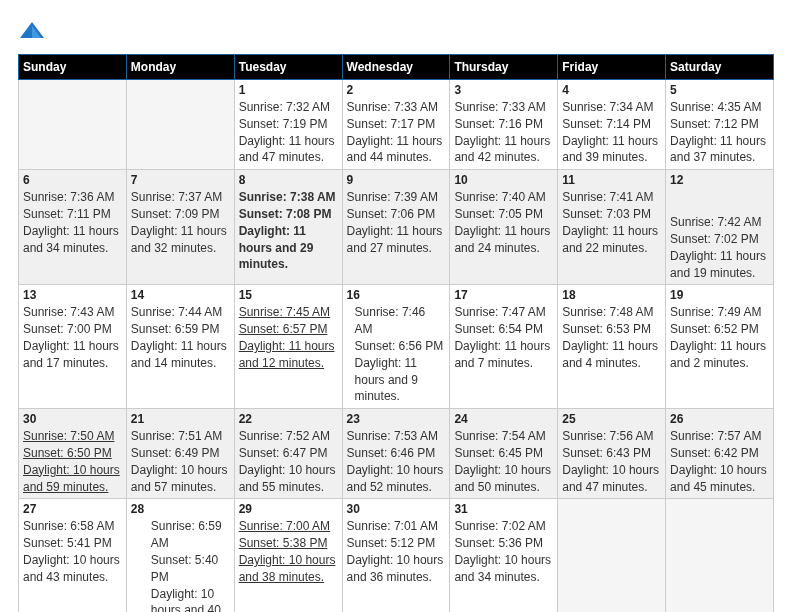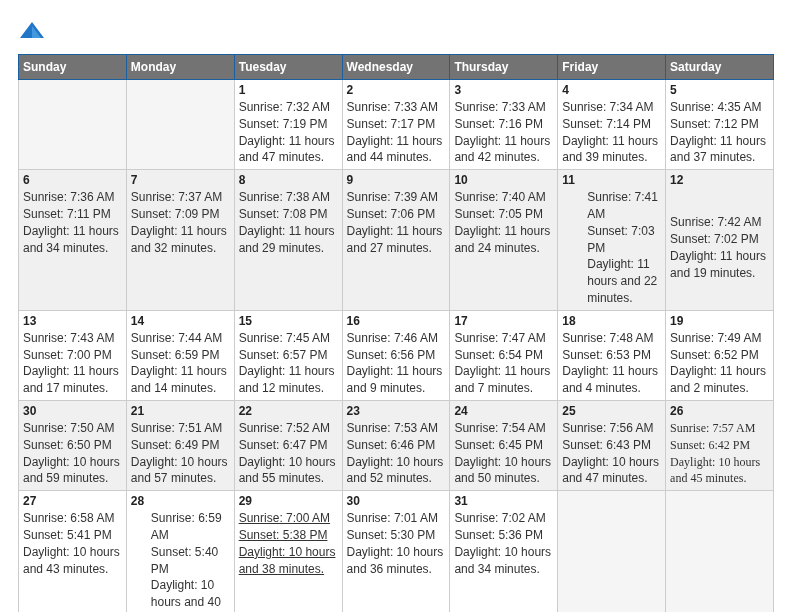--- a/index.html
+++ b/index.html
@@ -62,21 +62,21 @@
       color: #444;
     }
     .calendar {
       flex: 1;
       border: 1px solid #ccc;
       border-collapse: collapse;
       width: 100%;
       table-layout: fixed;
     }
     .calendar th {
-      background: #737373;
+      background: #000000;
       color: #fff;
       font-size: 12px;
       font-weight: bold;
       padding: 5px 4px;
       border: 1px solid #1a5fa0;
       text-align: left;
     }
     .calendar td {
       border: 1px solid #ccc;
       vertical-align: top;
@@ -181,39 +181,39 @@
 Daylight: 11 hours and 34 minutes.</div>
           </td>
           <td>
             <span class="day-number">7</span>
             <div class="day-info" style="white-space: pre-line;">Sunrise: 7:37 AM
 Sunset: 7:09 PM
 Daylight: 11 hours and 32 minutes.</div>
           </td>
           <td>
             <span class="day-number">8</span>
-            <div class="day-info" style="white-space: pre-line;">Sunrise: 7:38 AM
+            <div class="day-info" style="white-space: pre-line; font-weight: bold;">Sunrise: 7:38 AM
 Sunset: 7:08 PM
 Daylight: 11 hours and 29 minutes.</div>
           </td>
           <td>
             <span class="day-number">9</span>
             <div class="day-info" style="white-space: pre-line;">Sunrise: 7:39 AM
 Sunset: 7:06 PM
 Daylight: 11 hours and 27 minutes.</div>
           </td>
           <td>
             <span class="day-number">10</span>
             <div class="day-info" style="white-space: pre-line;">Sunrise: 7:40 AM
 Sunset: 7:05 PM
 Daylight: 11 hours and 24 minutes.</div>
           </td>
           <td>
             <span class="day-number">11</span>
-            <div class="day-info" style="white-space: pre-line; margin-left: 25px;">Sunrise: 7:41 AM
+            <div class="day-info" style="white-space: pre-line;">Sunrise: 7:41 AM
 Sunset: 7:03 PM
 Daylight: 11 hours and 22 minutes.</div>
           </td>
           <td>
             <span class="day-number">12</span>
             <div class="day-info" style="white-space: pre-line; margin-top: 27px;">Sunrise: 7:42 AM
 Sunset: 7:02 PM
 Daylight: 11 hours and 19 minutes.</div>
           </td>
         </tr>
@@ -225,27 +225,27 @@
 Daylight: 11 hours and 17 minutes.</div>
           </td>
           <td>
             <span class="day-number">14</span>
             <div class="day-info" style="white-space: pre-line;">Sunrise: 7:44 AM
 Sunset: 6:59 PM
 Daylight: 11 hours and 14 minutes.</div>
           </td>
           <td>
             <span class="day-number">15</span>
-            <div class="day-info" style="white-space: pre-line;">Sunrise: 7:45 AM
+            <div class="day-info" style="white-space: pre-line; text-decoration: underline;">Sunrise: 7:45 AM
 Sunset: 6:57 PM
 Daylight: 11 hours and 12 minutes.</div>
           </td>
           <td>
             <span class="day-number">16</span>
-            <div class="day-info" style="white-space: pre-line;">Sunrise: 7:46 AM
+            <div class="day-info" style="white-space: pre-line; margin-left: 8px;">Sunrise: 7:46 AM
 Sunset: 6:56 PM
 Daylight: 11 hours and 9 minutes.</div>
           </td>
           <td>
             <span class="day-number">17</span>
             <div class="day-info" style="white-space: pre-line;">Sunrise: 7:47 AM
 Sunset: 6:54 PM
 Daylight: 11 hours and 7 minutes.</div>
           </td>
           <td>
@@ -257,21 +257,21 @@
           <td>
             <span class="day-number">19</span>
             <div class="day-info" style="white-space: pre-line;">Sunrise: 7:49 AM
 Sunset: 6:52 PM
 Daylight: 11 hours and 2 minutes.</div>
           </td>
         </tr>
         <tr class="row-shaded">
           <td>
             <span class="day-number">30</span>
-            <div class="day-info" style="white-space: pre-line;">Sunrise: 7:50 AM
+            <div class="day-info" style="white-space: pre-line; text-decoration: underline;">Sunrise: 7:50 AM
 Sunset: 6:50 PM
 Daylight: 10 hours and 59 minutes.</div>
           </td>
           <td>
             <span class="day-number">21</span>
             <div class="day-info" style="white-space: pre-line;">Sunrise: 7:51 AM
 Sunset: 6:49 PM
 Daylight: 10 hours and 57 minutes.</div>
           </td>
           <td>
@@ -293,21 +293,21 @@
 Daylight: 10 hours and 50 minutes.</div>
           </td>
           <td>
             <span class="day-number">25</span>
             <div class="day-info" style="white-space: pre-line;">Sunrise: 7:56 AM
 Sunset: 6:43 PM
 Daylight: 10 hours and 47 minutes.</div>
           </td>
           <td>
             <span class="day-number">26</span>
-            <div class="day-info" style="white-space: pre-line; font-family: Liberation Serif, serif;">Sunrise: 7:57 AM
+            <div class="day-info" style="white-space: pre-line;">Sunrise: 7:57 AM
 Sunset: 6:42 PM
 Daylight: 10 hours and 45 minutes.</div>
           </td>
         </tr>
         <tr>
           <td>
             <span class="day-number">27</span>
             <div class="day-info" style="white-space: pre-line;">Sunrise: 6:58 AM
 Sunset: 5:41 PM
 Daylight: 10 hours and 43 minutes.</div>
@@ -320,21 +320,21 @@
           </td>
           <td>
             <span class="day-number">29</span>
             <div class="day-info" style="white-space: pre-line; text-decoration: underline;">Sunrise: 7:00 AM
 Sunset: 5:38 PM
 Daylight: 10 hours and 38 minutes.</div>
           </td>
           <td>
             <span class="day-number">30</span>
             <div class="day-info" style="white-space: pre-line;">Sunrise: 7:01 AM
-Sunset: 5:30 PM
+Sunset: 5:12 PM
 Daylight: 10 hours and 36 minutes.</div>
           </td>
           <td>
             <span class="day-number">31</span>
             <div class="day-info" style="white-space: pre-line;">Sunrise: 7:02 AM
 Sunset: 5:36 PM
 Daylight: 10 hours and 34 minutes.</div>
           </td>
           <td class="empty"></td>
           <td class="empty"></td>

